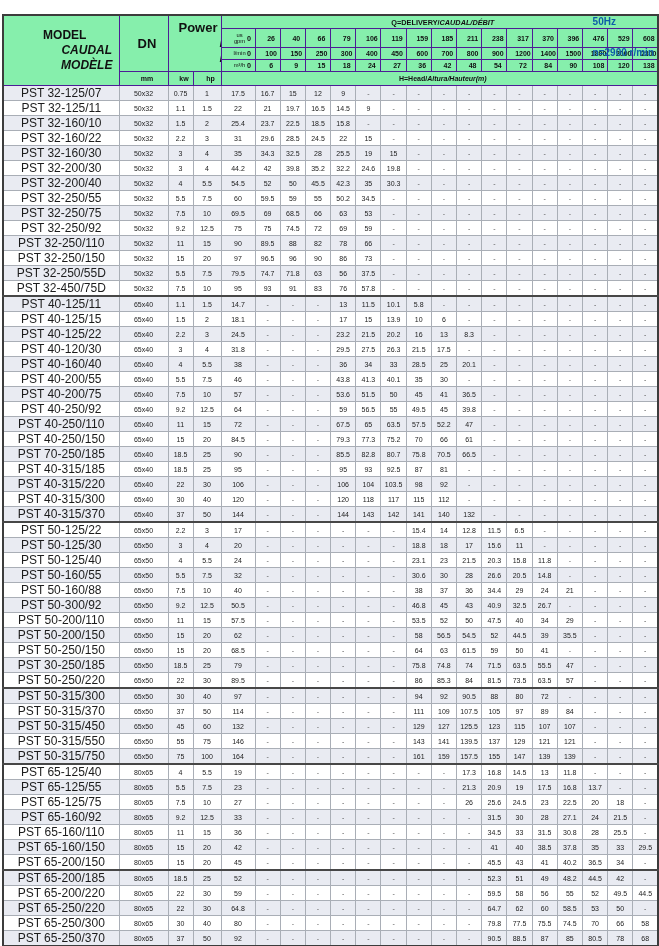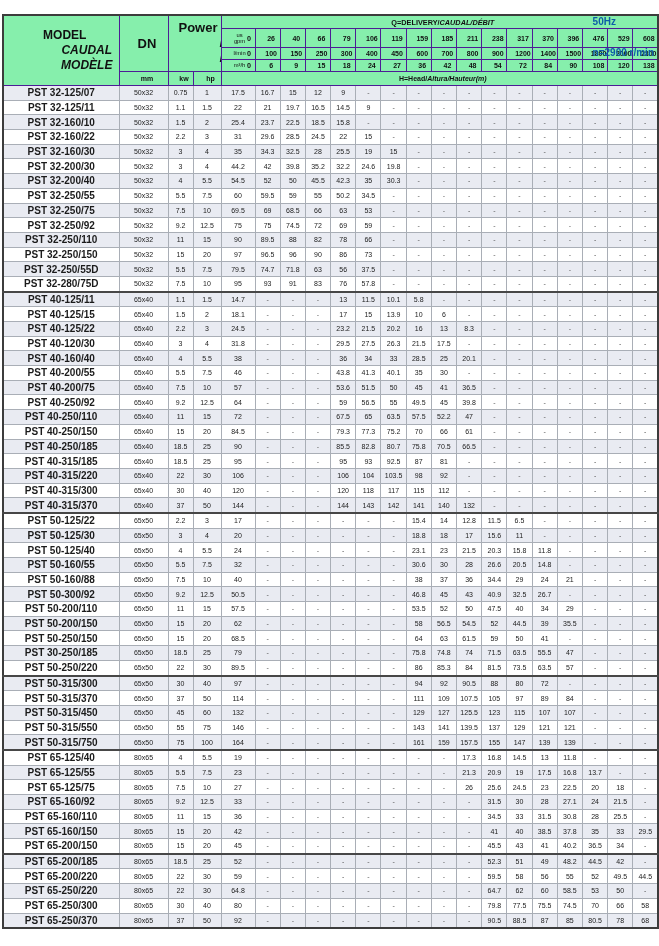--- a/index.html
+++ b/index.html
@@ -15,21 +15,21 @@
   .dn-h{font-size:13px;}
   .power-h{font-size:13px;line-height:1.15;}
   .flow-row th{font-size:7px;height:11px;}
   .flow-row.gpm th{height:18px;}
   .unit-cell{text-align:left;}
   .unit-cell .ulabel{display:inline-block;width:15px;font-weight:normal;font-size:5.8px;line-height:1.05;vertical-align:middle;text-align:center;white-space:normal;}
   .unit-cell b{display:inline-block;font-size:7.2px;vertical-align:middle;}
   .units-row th{font-weight:normal;font-size:7px;height:13px;border-bottom:2px solid #3c3c3c;}
   .head-h{font-weight:bold;font-size:7px;}
   .dtable tbody td{border:1px solid #a9aeb6;font-size:7px;color:#1b1b1b;height:13.7px;}
-  .dtable tbody td.model{font-weight:bold;font-size:10px;}
+  .dtable tbody td.model{font-weight:normal;font-size:12px;}
   .dtable tbody tr.shade td{background:#e9ebf2;}
   .dtable tbody tr.sep td{border-top:2px solid #474747;}
   .dtable tbody td.dash{color:#555;}
   .footer{position:absolute;left:2px;right:2px;top:931px;display:flex;justify-content:space-between;align-items:baseline;font-size:7px;font-weight:bold;color:#101010;}
   .footer i{font-style:italic;}
   .footer .fr{display:flex;gap:8px;align-items:baseline;}
   .footer .pages{color:#0d5ea7;}
 </style>
 </head>
 <body>
@@ -438,21 +438,21 @@
           <td class="dash">-</td>
           <td class="dash">-</td>
           <td class="dash">-</td>
           <td class="dash">-</td>
           <td class="dash">-</td>
           <td class="dash">-</td>
           <td class="dash">-</td>
           <td class="dash">-</td>
         </tr>
         <tr>
-          <td class="model">PST 32-280/75D</td>
+          <td class="model">PST 32-450/75D</td>
           <td>50x32</td>
           <td>7.5</td>
           <td>10</td>
           <td>95</td>
           <td>93</td>
           <td>91</td>
           <td>83</td>
           <td>76</td>
           <td>57.8</td>
           <td class="dash">-</td>
@@ -691,21 +691,21 @@
           <td>61</td>
           <td class="dash">-</td>
           <td class="dash">-</td>
           <td class="dash">-</td>
           <td class="dash">-</td>
           <td class="dash">-</td>
           <td class="dash">-</td>
           <td class="dash">-</td>
         </tr>
         <tr class="shade">
-          <td class="model">PST 40-250/185</td>
+          <td class="model">PST 70-250/185</td>
           <td>65x40</td>
           <td>18.5</td>
           <td>25</td>
           <td>90</td>
           <td class="dash">-</td>
           <td class="dash">-</td>
           <td class="dash">-</td>
           <td>85.5</td>
           <td>82.8</td>
           <td>80.7</td>

